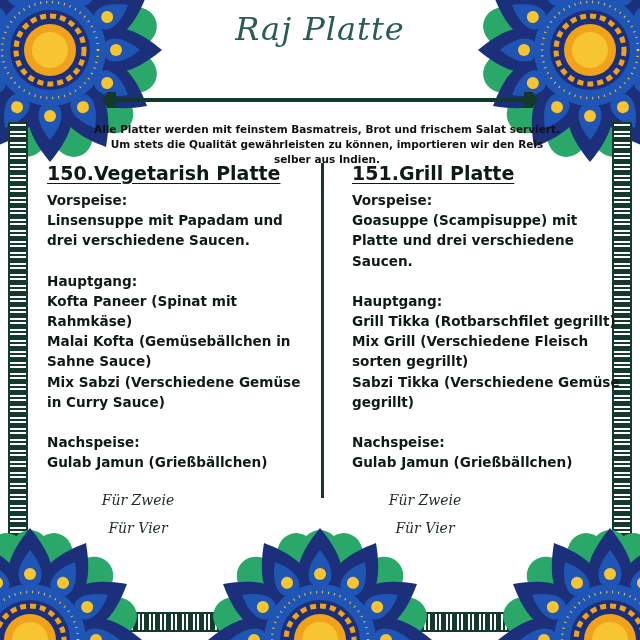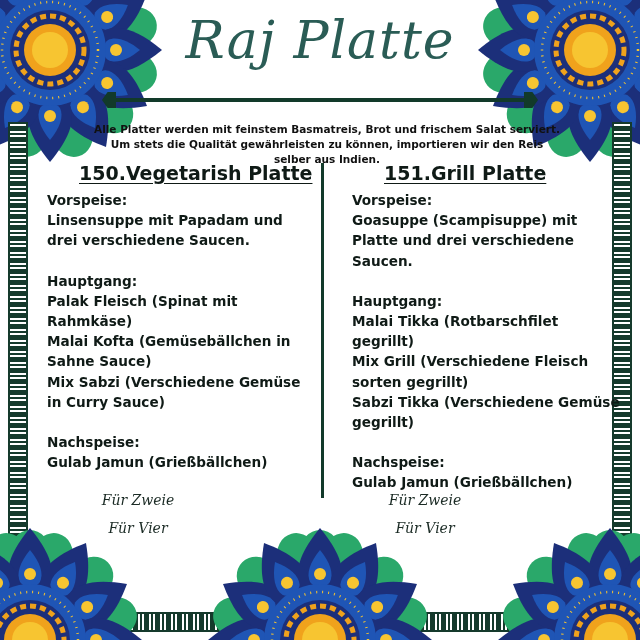--- a/index.html
+++ b/index.html
@@ -1,31 +1,31 @@
 <!DOCTYPE html>
 <html><head>
 <meta charset="utf-8">
 <style>
   html,body{margin:0;padding:0;}
   body{width:640px;height:640px;position:relative;overflow:hidden;background:#ffffff;font-family:"DejaVu Sans","Liberation Sans",sans-serif;color:#0d1a14;}
   .frame{position:absolute;left:8px;top:122px;width:624px;height:510px;}
   .greek{position:absolute;background-color:#fff;}
   .greek-v{width:16px;background-image:repeating-linear-gradient(to bottom,#153a2c 0 2px,transparent 2px 4px,#153a2c 4px 9px,transparent 9px 11px);border-left:2px solid #153a2c;border-right:2px solid #153a2c;}
   .greek-h{height:16px;background-image:repeating-linear-gradient(to right,#153a2c 0 2px,transparent 2px 4px,#153a2c 4px 9px,transparent 9px 11px);border-top:2px solid #153a2c;border-bottom:2px solid #153a2c;}
-  .title{position:absolute;left:0;right:0;top:10px;text-align:center;font-family:"DejaVu Serif",serif;font-style:italic;font-size:52px;color:#2a5c55;letter-spacing:1px;}
+  .title{position:absolute;left:0;right:0;top:10px;text-align:center;font-family:"DejaVu Serif",serif;font-style:italic;font-size:32px;color:#2a5c55;letter-spacing:1px;}
   .title-rule{position:absolute;left:110px;width:420px;top:98px;height:4px;background:#123a2a;}
   .title-rule:before,.title-rule:after{content:"";position:absolute;top:-6px;width:14px;height:16px;background:#123a2a;}
   .title-rule:before{left:-8px;clip-path:polygon(100% 0,40% 0,0 50%,40% 100%,100% 100%);}
   .title-rule:after{right:-8px;clip-path:polygon(0 0,60% 0,100% 50%,60% 100%,0 100%);}
   .intro{position:absolute;left:92px;width:470px;top:122px;font-size:10.5px;font-weight:bold;line-height:15px;text-align:center;color:#111;}
   .divider{position:absolute;left:321px;top:163px;width:3px;height:335px;background:#123a2a;}
   .col{position:absolute;top:160px;font-size:13.6px;font-weight:bold;line-height:20.2px;color:#0f1a16;}
   .col.left{left:47px;width:270px;}
   .col.right{left:352px;width:270px;}
-  .plate-title{font-size:19px;text-decoration:underline;text-underline-offset:3px;margin-bottom:4px;line-height:26px;margin-left:32px;}
+  .plate-title{font-size:19px;text-decoration:underline;text-underline-offset:3px;margin-bottom:4px;line-height:26px;}
   .sec{display:block;}
   .gap{height:20px;}
   .prices{position:absolute;top:492px;font-family:"DejaVu Serif",serif;color:#1a2a24;}
   .prices.left{left:100px;}
   .prices.right{left:387px;}
   .prow{display:flex;gap:12px;flex-direction:column;}
   .plabel{font-style:italic;font-size:14px;width:76px;text-align:center;}
   .pval{font-size:18px;width:76px;text-align:center;margin-top:4px;}
   .mandala{position:absolute;}
 </style>
@@ -108,42 +108,42 @@
 <div class="intro">Alle Platter werden mit feinstem Basmatreis, Brot und frischem Salat serviert. Um stets die Qualität gewährleisten zu können, importieren wir den Reis selber aus Indien.</div>
 
 <div class="divider"></div>
 
 <div class="col left">
   <div class="plate-title">150.Vegetarish Platte</div>
   <span class="sec">Vorspeise:</span>
   <span class="sec">Linsensuppe mit Papadam und drei verschiedene Saucen.</span>
   <div class="gap"></div>
   <span class="sec">Hauptgang:</span>
-  <span class="sec">Palak Fleisch (Spinat mit Rahmkäse)</span>
+  <span class="sec">Kofta Paneer (Spinat mit Rahmkäse)</span>
   <span class="sec">Malai Kofta (Gemüsebällchen in Sahne Sauce)</span>
   <span class="sec">Mix Sabzi (Verschiedene Gemüse in Curry Sauce)</span>
   <div class="gap"></div>
   <span class="sec">Nachspeise:</span>
   <span class="sec">Gulab Jamun (Grießbällchen)</span>
 </div>
 
 <div class="prices left">
   <div class="prow">
     <div class="plabel">Für Zweie</div>
     <div class="plabel">Für Vier</div>
   </div>
 </div>
 
 <div class="col right">
   <div class="plate-title">151.Grill Platte</div>
   <span class="sec">Vorspeise:</span>
   <span class="sec">Goasuppe (Scampisuppe) mit Platte und drei verschiedene Saucen.</span>
   <div class="gap"></div>
   <span class="sec">Hauptgang:</span>
-  <span class="sec">Malai Tikka (Rotbarschfilet gegrillt)</span>
+  <span class="sec">Grill Tikka (Rotbarschfilet gegrillt)</span>
   <span class="sec">Mix Grill (Verschiedene Fleisch sorten gegrillt)</span>
   <span class="sec">Sabzi Tikka (Verschiedene Gemüse gegrillt)</span>
   <div class="gap"></div>
   <span class="sec">Nachspeise:</span>
   <span class="sec">Gulab Jamun (Grießbällchen)</span>
 </div>
 
 <div class="prices right">
   <div class="prow">
     <div class="plabel">Für Zweie</div>

